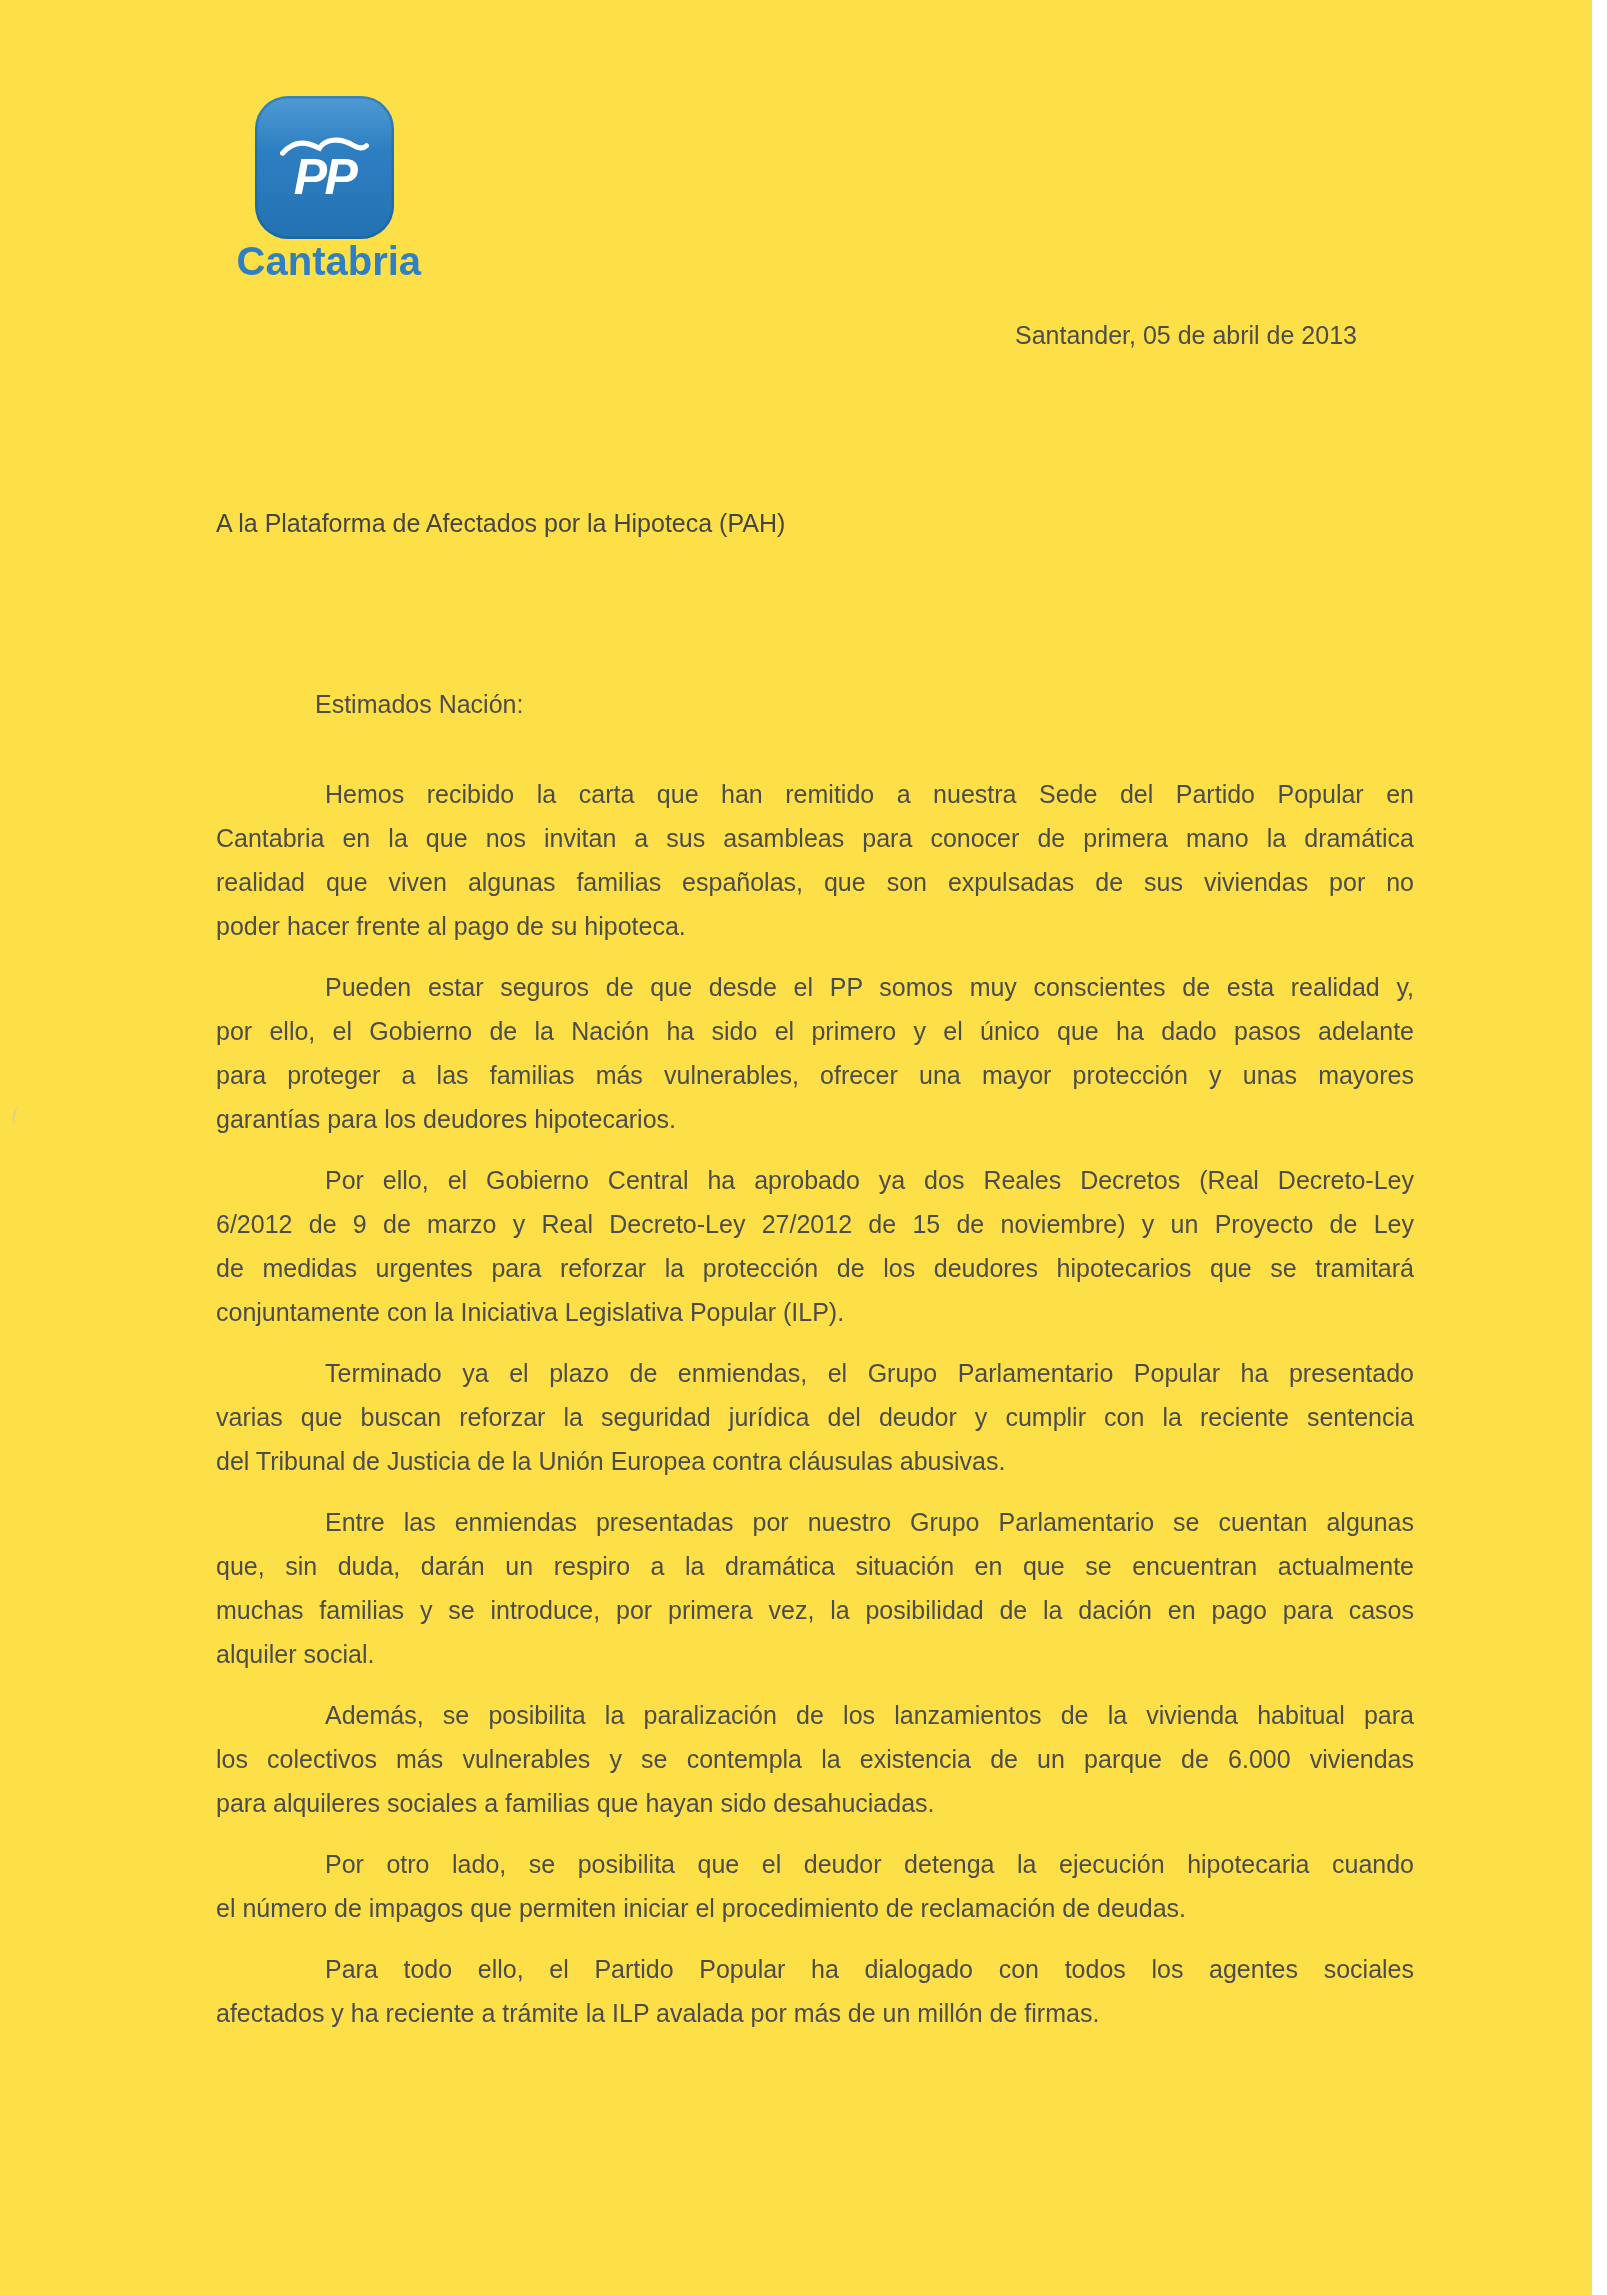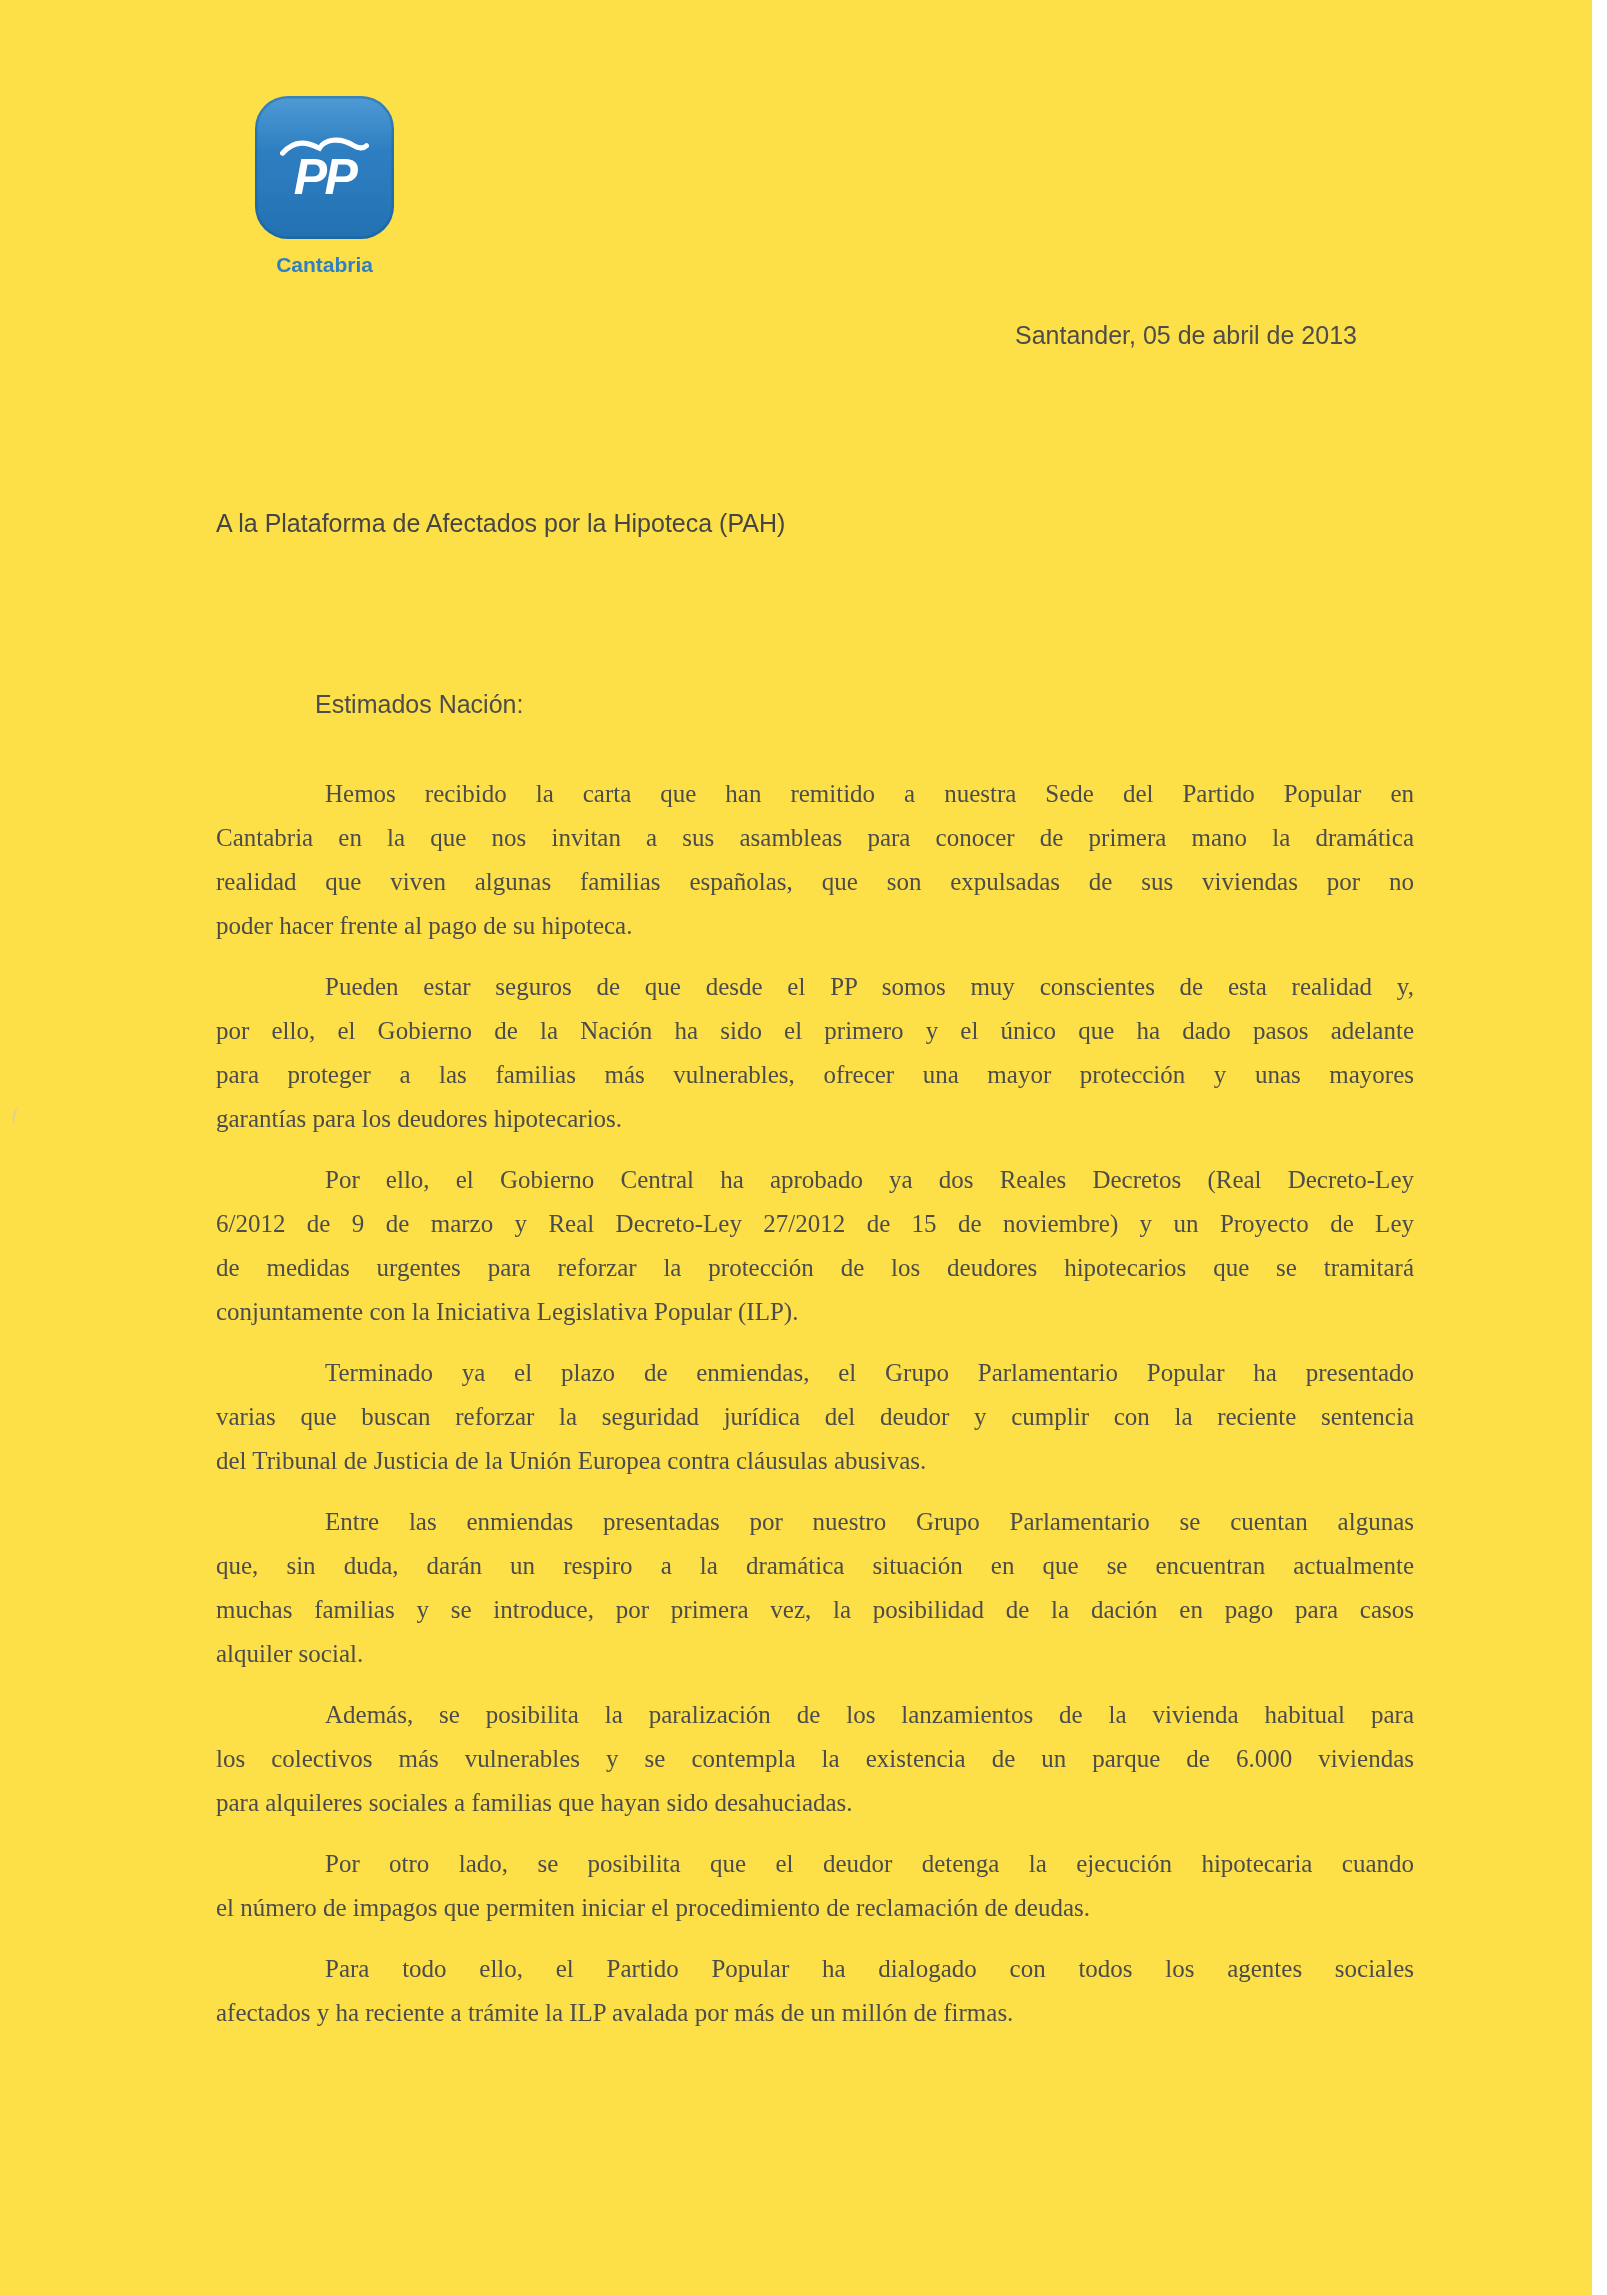--- a/index.html
+++ b/index.html
@@ -27,26 +27,26 @@
   }
   .gull { position: absolute; top: 37px; left: 25px; width: 89px; height: 27px; }
   .pp-text {
     position: absolute; top: 52px; left: 0; width: 100%;
     text-align: center;
     font-weight: bold; font-style: italic;
     font-size: 50px; letter-spacing: -2.5px;
     color: #ffffff;
   }
   .logo-caption {
-    margin-top: 14px;
+    margin-top: 0;
     margin-left: -18.4px;
     width: 176px;
     text-align: center;
     font-weight: bold;
-    font-size: 21px;
+    font-size: 40px;
     color: #2f7fc2;
   }
 
   
   .date-line {
     position: absolute; top: 321px; left: 1015px;
     font-size: 25px; color: #4c4c4c; text-align: right;
   }
   .recipient-line {
     position: absolute; top: 509px; left: 216px;
@@ -56,21 +56,21 @@
     position: absolute; top: 690px; left: 216px;
     padding-left: 99px;
     font-size: 25px; color: #4c4c4c;
   }
   .letter-body {
     position: absolute; top: 772px; left: 216px;
     width: 1198px;
     font-size: 25px;
     color: #4c4c4c;
   }
-  .para { margin-bottom: 17px; font-family: Liberation Serif, serif; }
+  .para { margin-bottom: 17px; }
   .line {
     line-height: 44px;
     text-align: justify;
     text-align-last: justify;
     white-space: normal;
   }
   .line.first { padding-left: 109px; }
   .line.last  { text-align-last: left; }
 
   

